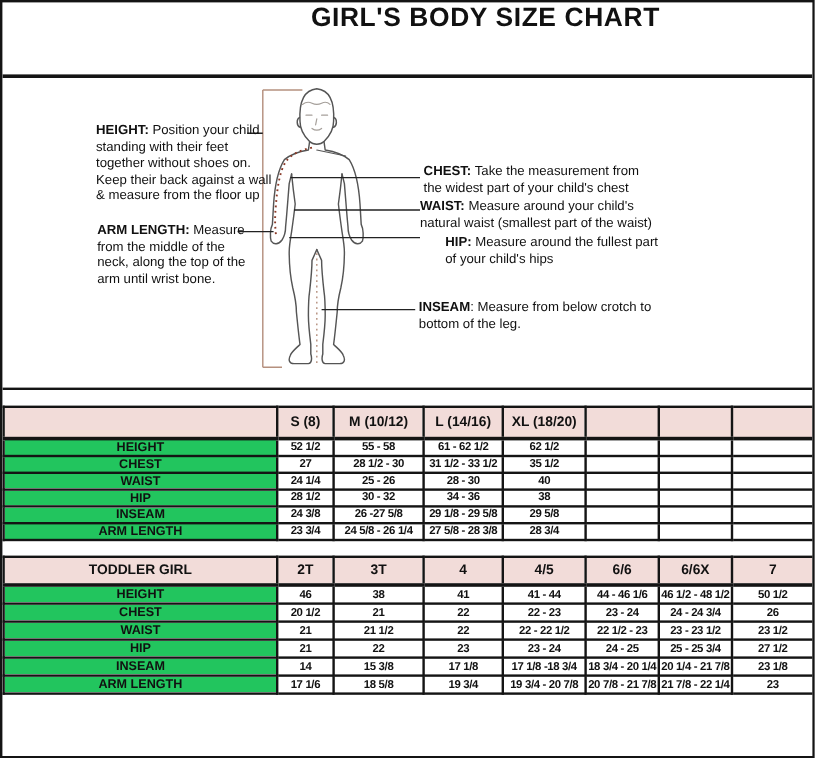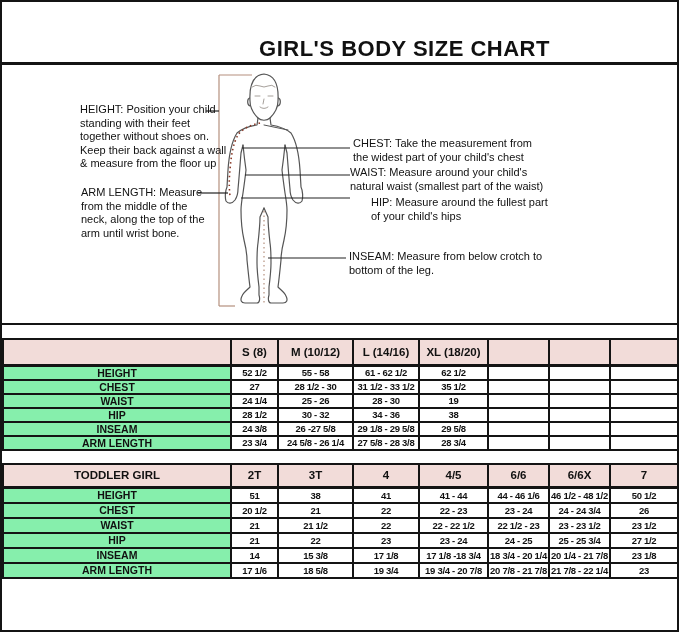--- a/index.html
+++ b/index.html
@@ -4,33 +4,33 @@
 <style>
   :root{
     --pink:#f2dcd9; --line:#141414; --fig:#555; --dot:#8a3a28; --bracket:#b5907e;
   }
   html,body{margin:0;padding:0;background:#fff;}
   .page{
     width:679px;height:632px;box-sizing:border-box;border:2px solid var(--line);
     background:#fff;font-family:"Liberation Sans",sans-serif;position:relative;overflow:hidden;
   }
   .title-bar{
-    height:63px;border-bottom:3px solid var(--line);display:flex;align-items:flex-end;
+    height:63px;border-bottom:3px solid var(--line);display:flex;align-items:flex-start;
     justify-content:center;box-sizing:border-box;padding-left:130px;
   }
   .title-bar h1{margin:0;font-size:22px;letter-spacing:.5px;color:#111;font-weight:bold;}
   .banner{
     height:41px;background:var(--pink);border-bottom:3px solid var(--line);
     display:flex;align-items:center;justify-content:center;
     font-size:21px;font-weight:bold;color:#111;letter-spacing:.3px;white-space:nowrap;
   }
   .diagram{height:258px;position:relative;}
   .diagram svg{position:absolute;left:0;top:0;}
   .note{position:absolute;font-size:11px;line-height:13.5px;color:#111;}
-  .note b{font-weight:normal;}
+  .note b{font-weight:bold;}
   .note span{white-space:pre-line;text-align:center;}
   .nb-height{left:78px;top:38px;width:150px;}
   .nb-arm{left:79px;top:121px;width:150px;}
   .nb-chest{left:351px;top:72px;width:215px;}
   .nb-waist{left:348px;top:101px;width:225px;}
   .nb-hip{left:369px;top:131px;width:205px;}
   .nb-inseam{left:347px;top:185px;width:225px;}
   .sep{height:0;border-top:2px solid var(--line);}
   table.size-table{
     border-collapse:collapse;width:100%;table-layout:fixed;
@@ -41,21 +41,21 @@
     border:2px solid var(--line);padding:0;text-align:center;vertical-align:middle;
     overflow:hidden;white-space:nowrap;color:#111;
   }
   .size-table thead th{
     background:var(--pink);font-size:11.5px;font-weight:bold;border-bottom:3px solid var(--line);text-align:center;
   }
   .t1 thead tr{height:26px;}
   .t2 thead tr{height:24px;}
   .t1 tbody tr{height:14px;}
   .t2 tbody tr{height:15px;}
-  .size-table tbody th{font-size:10.5px;font-weight:bold;background:#86efac;}
+  .size-table tbody th{font-size:10.5px;font-weight:bold;background:#22c55e;}
   .size-table tbody td{font-size:9.5px;font-weight:bold;letter-spacing:-.3px;background:#fff;}
 </style>
 </head>
 <body>
 
 <div class="page">
 
   <div class="title-bar">
     <h1>GIRL'S BODY SIZE CHART</h1>
   </div>
@@ -180,21 +180,21 @@
           <td>35 1/2</td>
           <td></td>
           <td></td>
           <td></td>
         </tr>
         <tr>
           <th>WAIST</th>
           <td>24 1/4</td>
           <td>25 - 26</td>
           <td>28 - 30</td>
-          <td>19</td>
+          <td>40</td>
           <td></td>
           <td></td>
           <td></td>
         </tr>
         <tr>
           <th>HIP</th>
           <td>28 1/2</td>
           <td>30 - 32</td>
           <td>34 - 36</td>
           <td>38</td>
@@ -244,21 +244,21 @@
           <th>4</th>
           <th>4/5</th>
           <th>6/6</th>
           <th>6/6X</th>
           <th>7</th>
         </tr>
       </thead>
     <tbody>
         <tr>
           <th>HEIGHT</th>
-          <td>51</td>
+          <td>46</td>
           <td>38</td>
           <td>41</td>
           <td>41 - 44</td>
           <td>44 - 46 1/6</td>
           <td>46 1/2 - 48 1/2</td>
           <td>50 1/2</td>
         </tr>
         <tr>
           <th>CHEST</th>
           <td>20 1/2</td>

